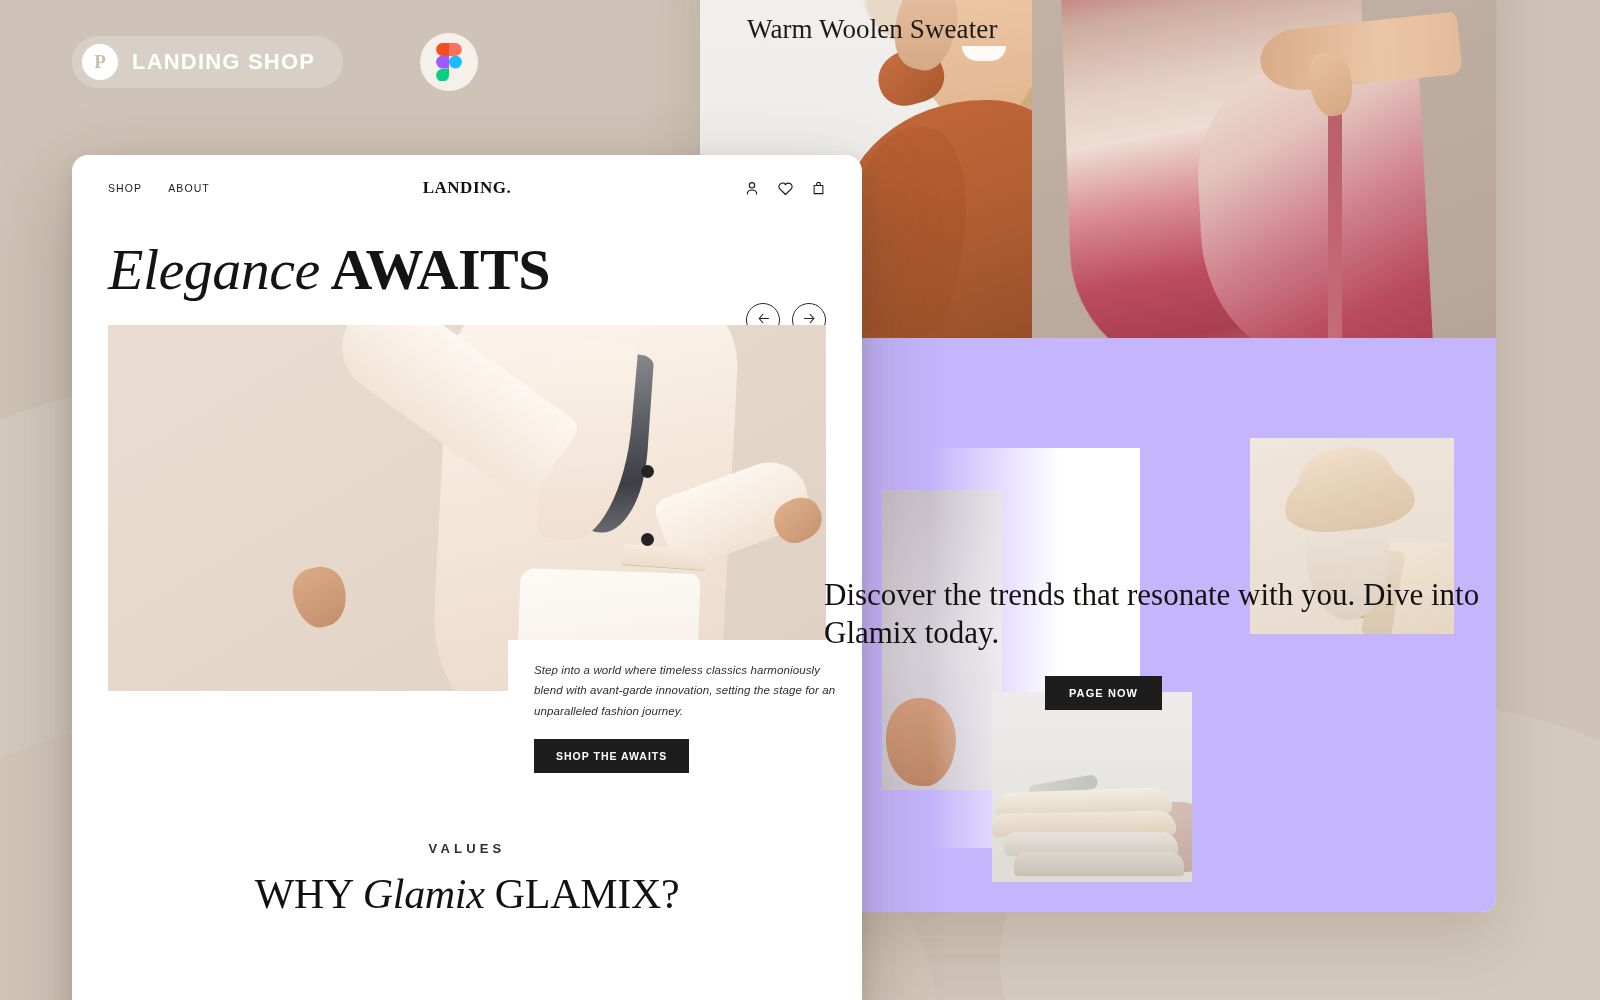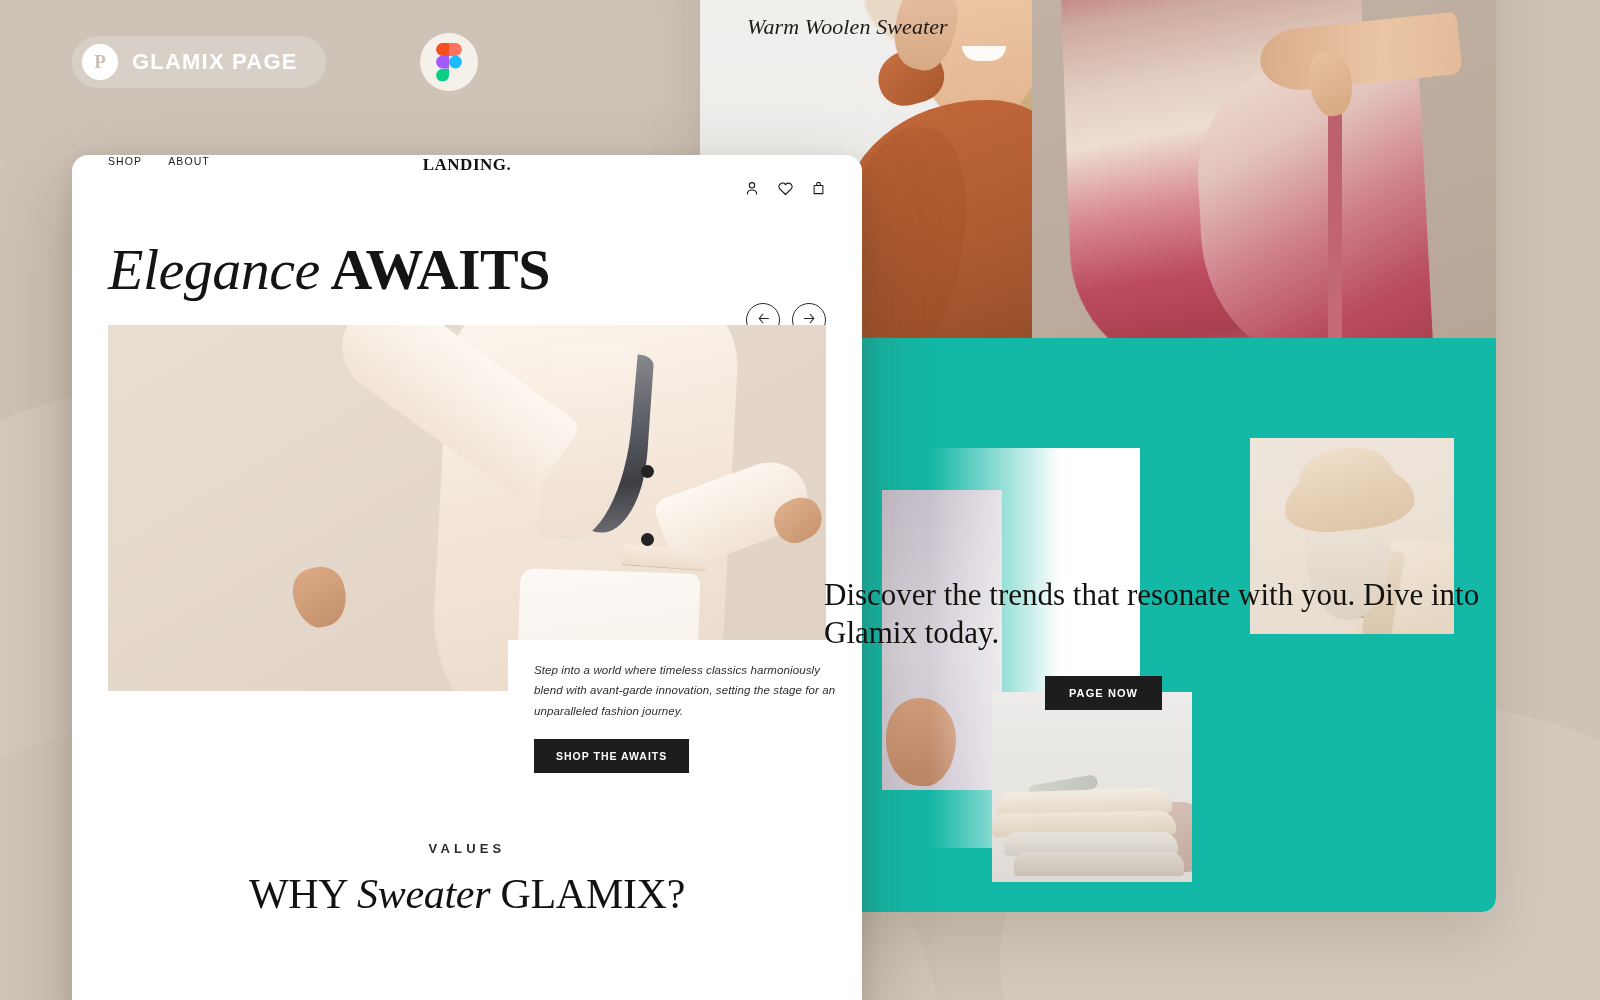--- a/index.html
+++ b/index.html
@@ -67,26 +67,25 @@
     position: relative;
     width: 332px;
     height: 100%;
     background: #f0efed;
     overflow: hidden;
   }
   .bps-title {
     position: absolute;
     left: 47px; top: 82px;
     font-family: "Liberation Serif", serif;
-    font-size: 22px;
+    font-size: 27px;
     line-height: 1.32;
     color: #1d1a17;
     letter-spacing: .1px;
     z-index: 3;
-    font-style: italic;
   }
   
   .sw-photo {
     position: absolute;
     inset: 0;
     background:
       radial-gradient(ellipse 120px 90px at 236px 66px, #e8d9c6 0 58%, rgba(232,217,198,0) 62%),
       linear-gradient(180deg, #f1f0ee 0%, #ecebe8 100%);
   }
   .sw-body {
@@ -220,21 +219,21 @@
     font-family: "Liberation Serif", serif;
     font-size: 39px;
     line-height: 1;
     text-shadow: 0 2px 5px rgba(90,60,60,.28);
   }
 
   
   .bp-lower {
     position: relative;
     height: 574px;
-    background: #14b8a6;
+    background: #c4b5fd;
   }
   .bp-lavender {
     position: absolute;
     left: 182px; top: 152px;
     width: 120px; height: 300px;
     background: linear-gradient(180deg, #c9c2cc 0%, #d7d2da 55%, #cfc8d2 100%);
   }
   .bp-lav-skin {
     position: absolute;
     left: 186px; top: 360px;
@@ -352,20 +351,21 @@
     left: 72px; top: 155px;
     width: 790px; height: 900px;
     background: #ffffff;
     border-radius: 16px;
     overflow: hidden;
     box-shadow: 0 32px 80px rgba(70,55,42,0.30), 0 6px 18px rgba(70,55,42,0.12);
   }
 
   .fc-nav {
     display: flex;
+    align-items: center;
     height: 66px;
     padding: 0 36px;
     position: relative;
   }
   .nav-links { display: flex; gap: 26px; }
   .nav-link {
     font-size: 10.5px;
     letter-spacing: 1.1px;
     color: #1b1b1b;
     font-weight: 500;
@@ -738,28 +738,28 @@
       </div>
 
       <div class="hero-copy">
         <p>Step into a world where timeless classics harmoniously blend with avant-garde innovation, setting the stage for an unparalleled fashion journey.</p>
         <div class="shop-latest-btn">SHOP THE AWAITS</div>
       </div>
     </div>
 
     <div class="values">
       <div class="values-kicker">VALUES</div>
-      <div class="values-title"><span>WHY </span><em>Sweater</em><span> GLAMIX?</span></div>
+      <div class="values-title"><span>WHY </span><em>Glamix</em><span> GLAMIX?</span></div>
 
     </div>
   </div>
 
   <div class="badge-pill">
     <div class="badge-mark">P</div>
-    <div class="badge-text">GLAMIX PAGE</div>
+    <div class="badge-text">LANDING SHOP</div>
   </div>
 
   <div class="figma-chip">
     <svg width="26" height="38" viewBox="0 0 38 56">
       <path d="M19 28a9.5 9.5 0 1 1 9.5 9.5A9.5 9.5 0 0 1 19 28z" fill="#1abcfe"></path>
       <path d="M0 47.5A9.5 9.5 0 0 1 9.5 38H19v9.5a9.5 9.5 0 0 1-19 0z" fill="#0acf83"></path>
       <path d="M19 0v19h9.5a9.5 9.5 0 0 0 0-19H19z" fill="#ff7262"></path>
       <path d="M0 9.5A9.5 9.5 0 0 1 9.5 0H19v19H9.5A9.5 9.5 0 0 1 0 9.5z" fill="#f24e1e"></path>
       <path d="M0 28a9.5 9.5 0 0 1 9.5-9.5H19v19H9.5A9.5 9.5 0 0 1 0 28z" fill="#a259ff"></path>
     </svg>

